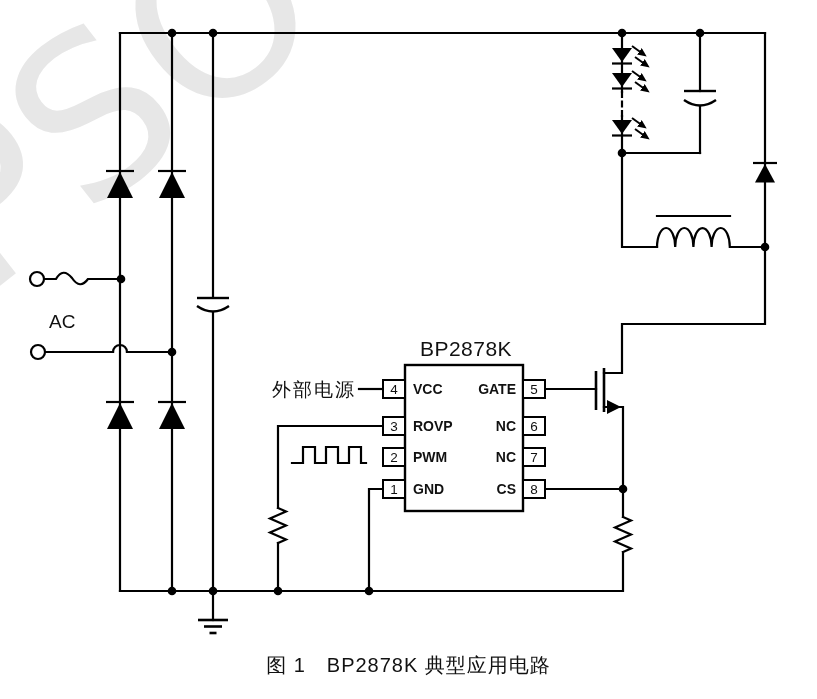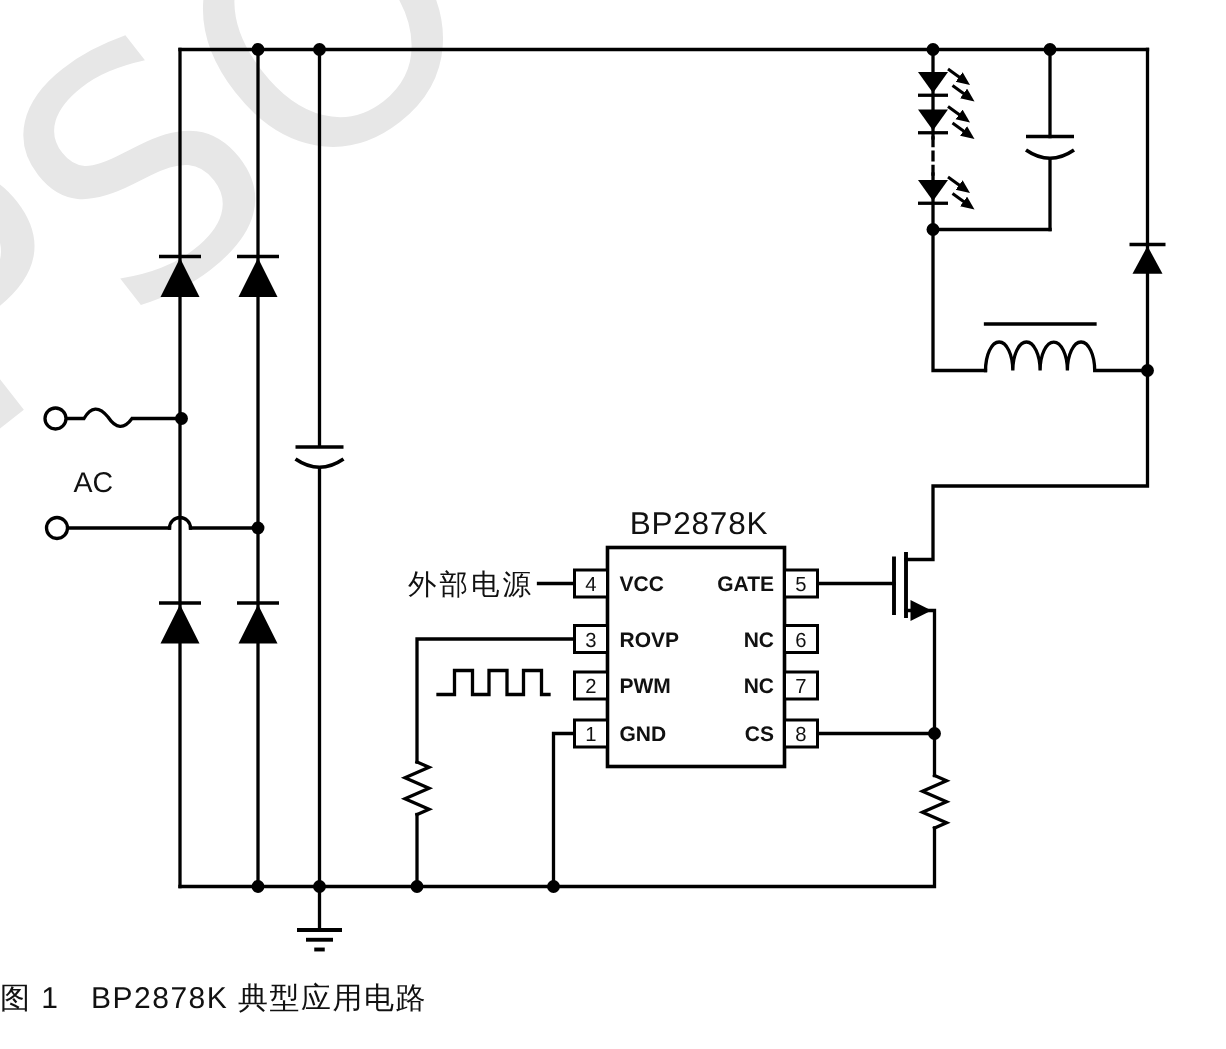--- a/index.html
+++ b/index.html
@@ -9,21 +9,21 @@
              color:#e7e7e7;font-family:"DejaVu Sans",sans-serif;
              transform:rotate(-38deg);transform-origin:0 50%;
              user-select:none;white-space:nowrap;z-index:0;}
   svg{position:absolute;left:0;top:0;z-index:1;}
   svg text{font-family:"Liberation Sans",sans-serif;fill:#111;}
   .pin-num{font-size:13.5px;}
   .pin-label{font-size:14px;font-weight:bold;}
   .ic-title{font-size:21px;letter-spacing:.5px;}
   .cjk-label{font-size:19px;letter-spacing:2px;}
   .ac-label{font-size:19px;}
-  #caption{position:absolute;left:0;top:652px;width:100%;
+  #caption{position:absolute;left:0;top:652px;width:100%;text-align:center;
            font-size:20px;color:#111;letter-spacing:1px;z-index:2;}
 </style>
 </head>
 <body>
 
 <div id="page">
 
   <div id="watermark">PSO</div>
 
   <svg width="817" height="699" viewBox="0 0 817 699">

